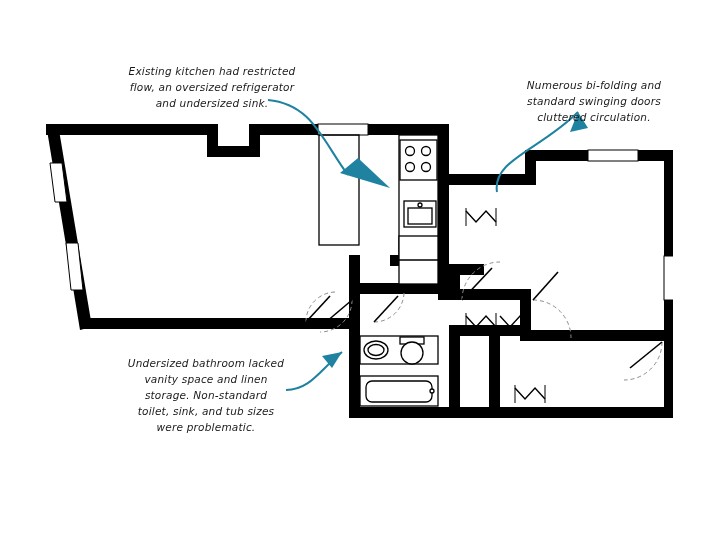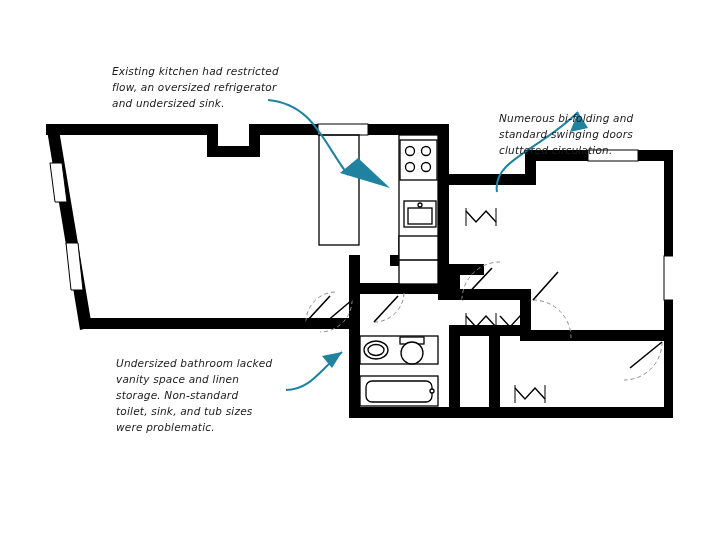--- a/index.html
+++ b/index.html
@@ -7,20 +7,21 @@
     padding: 0;
     background: #ffffff;
   }
   #stage {
     position: relative;
     width: 673px;
     height: 540px;
     background: #ffffff;
     overflow: hidden;
     font-family: "DejaVu Sans", sans-serif;
+    text-align: center;
   }
   #plan-svg {
     position: absolute;
     left: 0;
     top: 0;
     width: 720px;
     height: 540px;
   }
   .annotation {
     position: absolute;
@@ -34,21 +35,20 @@
   }
   #note-kitchen {
     left: 112px;
     top: 63px;
     width: 200px;
   }
   #note-doors {
     left: 499px;
     top: 77px;
     width: 190px;
-    margin-top: 33px;
   }
   #note-bath {
     left: 116px;
     top: 355px;
     width: 180px;
   }
 </style>
 </head>
 <body>
 

